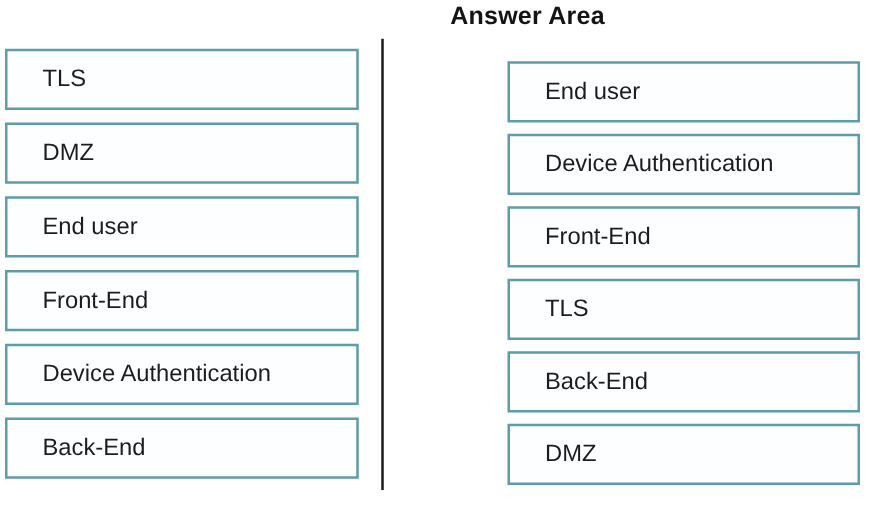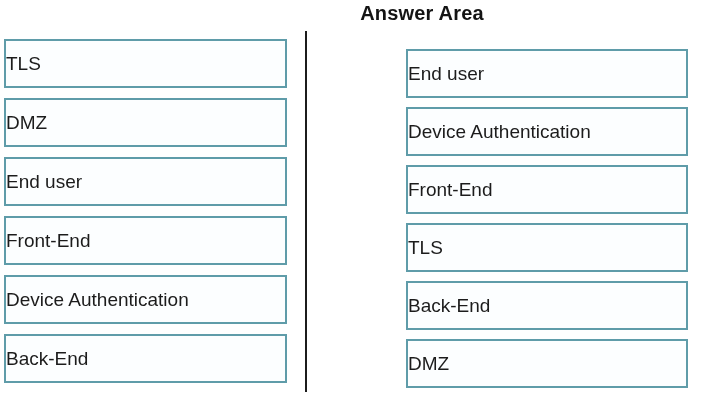--- a/index.html
+++ b/index.html
@@ -45,21 +45,21 @@
     width: 282px;
     gap: 9px;
   }
   .card {
     box-sizing: border-box;
     height: 49px;
     border: 2px solid #5f9ca9;
     background: #fcfeff;
     display: flex;
     align-items: center;
-    padding-left: 0;
+    padding-left: 28px;
     cursor: grab;
   }
   .card span {
     font-size: 19px;
     color: #1c1c1c;
     white-space: nowrap;
   }
   .divider {
     position: absolute;
     left: 305px;

